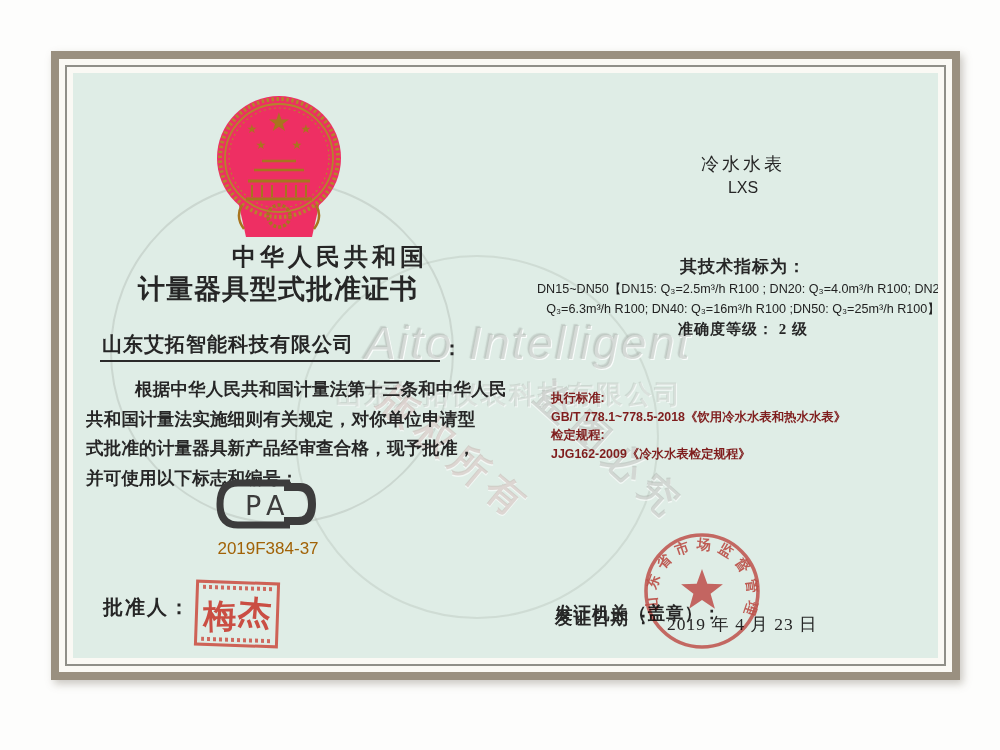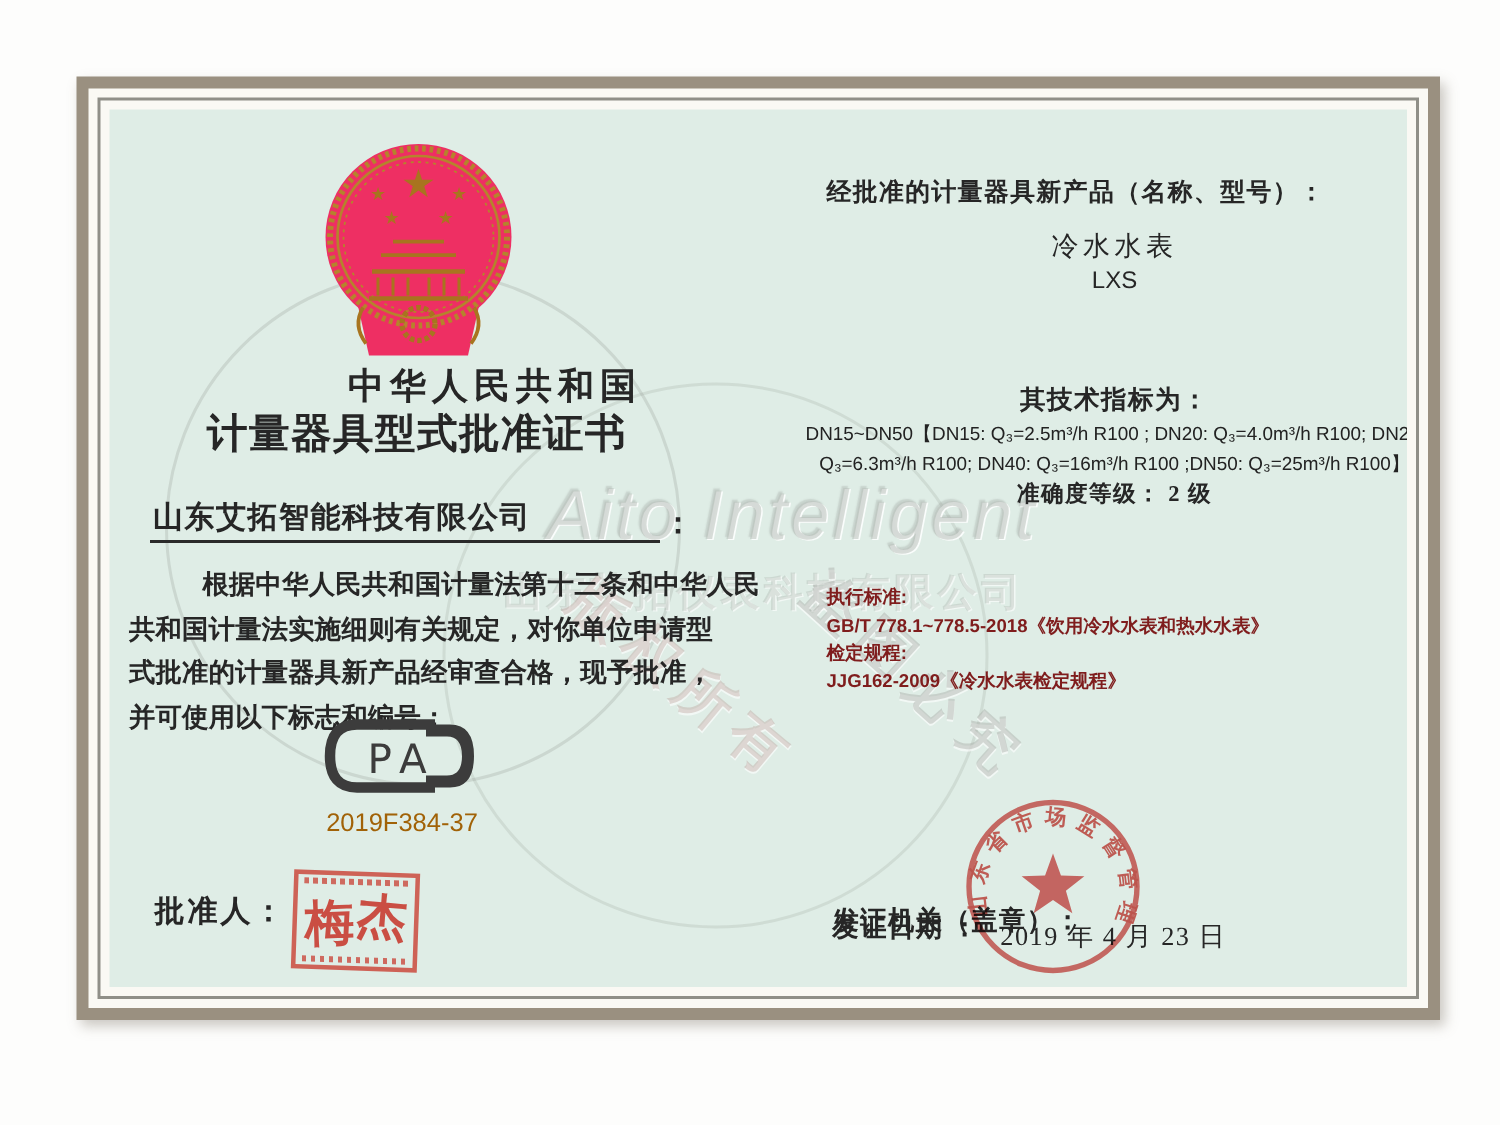--- a/index.html
+++ b/index.html
@@ -139,21 +139,20 @@
 
           <div class="approver-label">批准人：</div>
           <div class="approver-stamp">
             <div class="microrow top"></div>
             <span class="stamp-char c1">梅</span>
             <span class="stamp-char c2">杰</span>
             <div class="microrow bot"></div>
           </div>
 
           <div class="right-col">
-            <div class="approved-header">经批准的计量器具新产品（名称、型号）：</div>
             <div class="product-name">冷水水表</div>
             <div class="product-model">LXS</div>
             <div class="tech-header">其技术指标为：</div>
             <div class="tech-lines">
               <div class="ln">DN15~DN50【DN15: Q₃=2.5m³/h R100 ; DN20: Q₃=4.0m³/h R100; DN25:</div>
               <div class="ln">Q₃=6.3m³/h R100; DN40: Q₃=16m³/h R100 ;DN50: Q₃=25m³/h R100】</div>
             </div>
             <div class="accuracy">准确度等级： 2 级</div>
             <div class="standards">
               <div>执行标准:</div>

